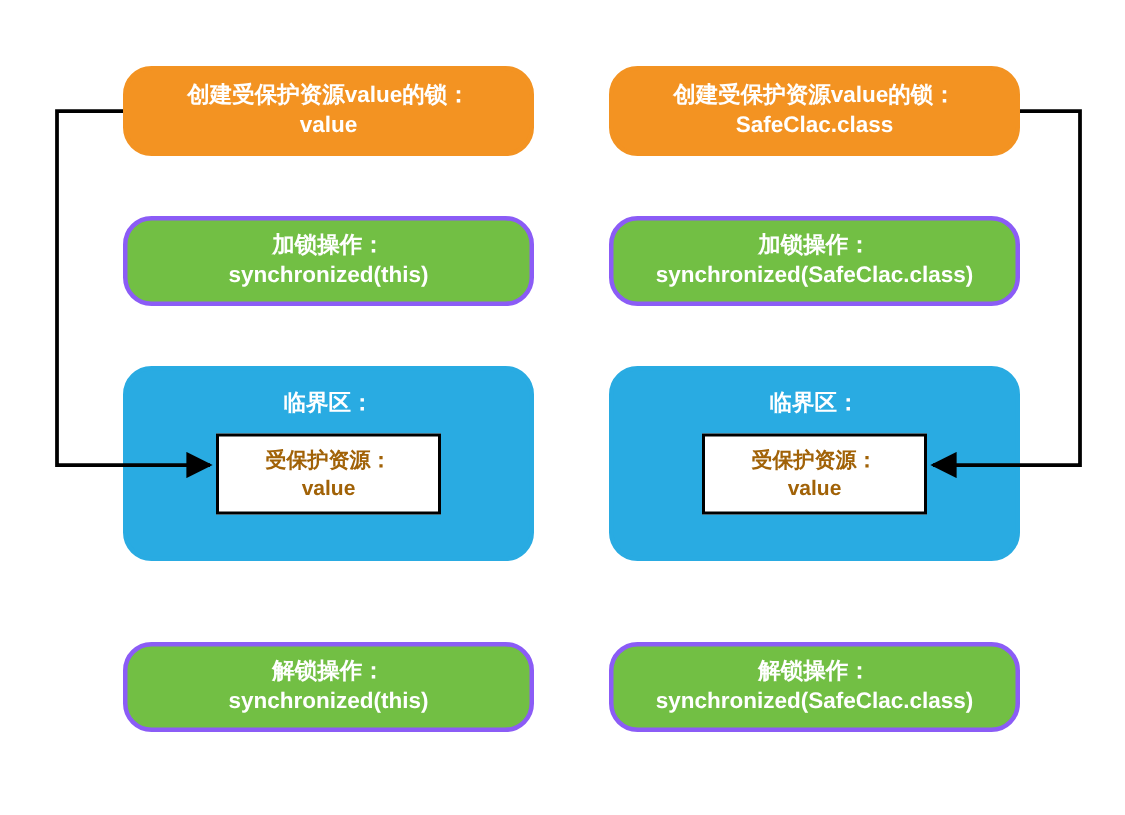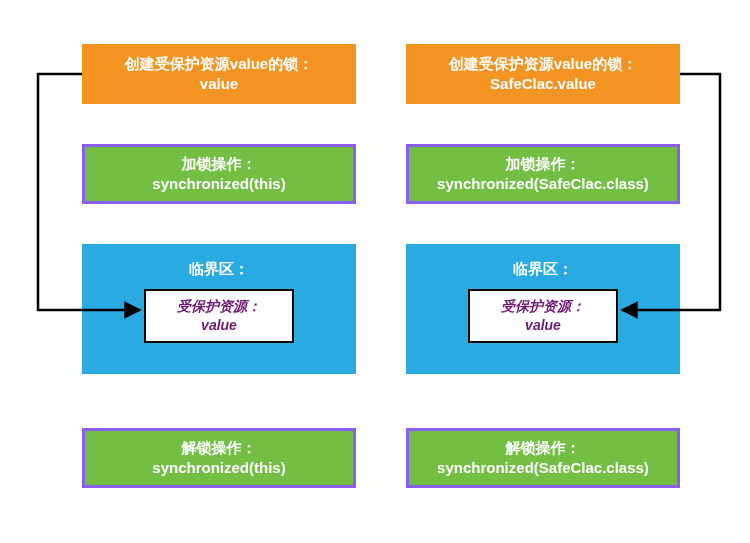--- a/index.html
+++ b/index.html
@@ -20,36 +20,36 @@
     color: #fff;
     text-align: center;
     font-weight: 700;
     font-size: 15px;
     line-height: 1.35;
     display: flex;
     flex-direction: column;
     justify-content: center;
     align-items: center;
     padding: 6px 8px;
+    border-radius: 19px;
   }
   .orange { background: #f39322; border: 3px solid #f39322; }
   .green  { background: #72bf44; border: 3px solid #8b5cf6; }
   .blue   { background: #29abe2; border: 3px solid #29abe2; position: relative; }
   .inner {
     background: #ffffff;
-    color: #701a75;
+    color: #a16207;
     border: 2px solid #000;
     font-weight: 700;
     font-size: 14px;
     line-height: 1.35;
     text-align: center;
     padding: 6px 10px;
     width: 150px;
     margin-top: 8px;
-    font-style: italic;
   }
   .blue .blue-title { margin-bottom: 2px; }
   svg.arrows {
     position: absolute;
     left: 0; top: 0;
     width: 750px; height: 543px;
     pointer-events: none;
   }
 </style>
 </head>
@@ -79,21 +79,21 @@
 <div class="col left" style="top:428px;">
   <div class="box green" style="height:60px;">
     <span>解锁操作：</span>
     <span>synchronized(this)</span>
   </div>
 </div>
 
 <div class="col right" style="top:44px;">
   <div class="box orange" style="height:60px;">
     <span>创建受保护资源value的锁：</span>
-    <span>SafeClac.value</span>
+    <span>SafeClac.class</span>
   </div>
 </div>
 <div class="col right" style="top:144px;">
   <div class="box green" style="height:60px;">
     <span>加锁操作：</span>
     <span>synchronized(SafeClac.class)</span>
   </div>
 </div>
 <div class="col right" style="top:244px;">
   <div class="box blue" style="height:130px; justify-content:flex-start; padding-top:12px;">

